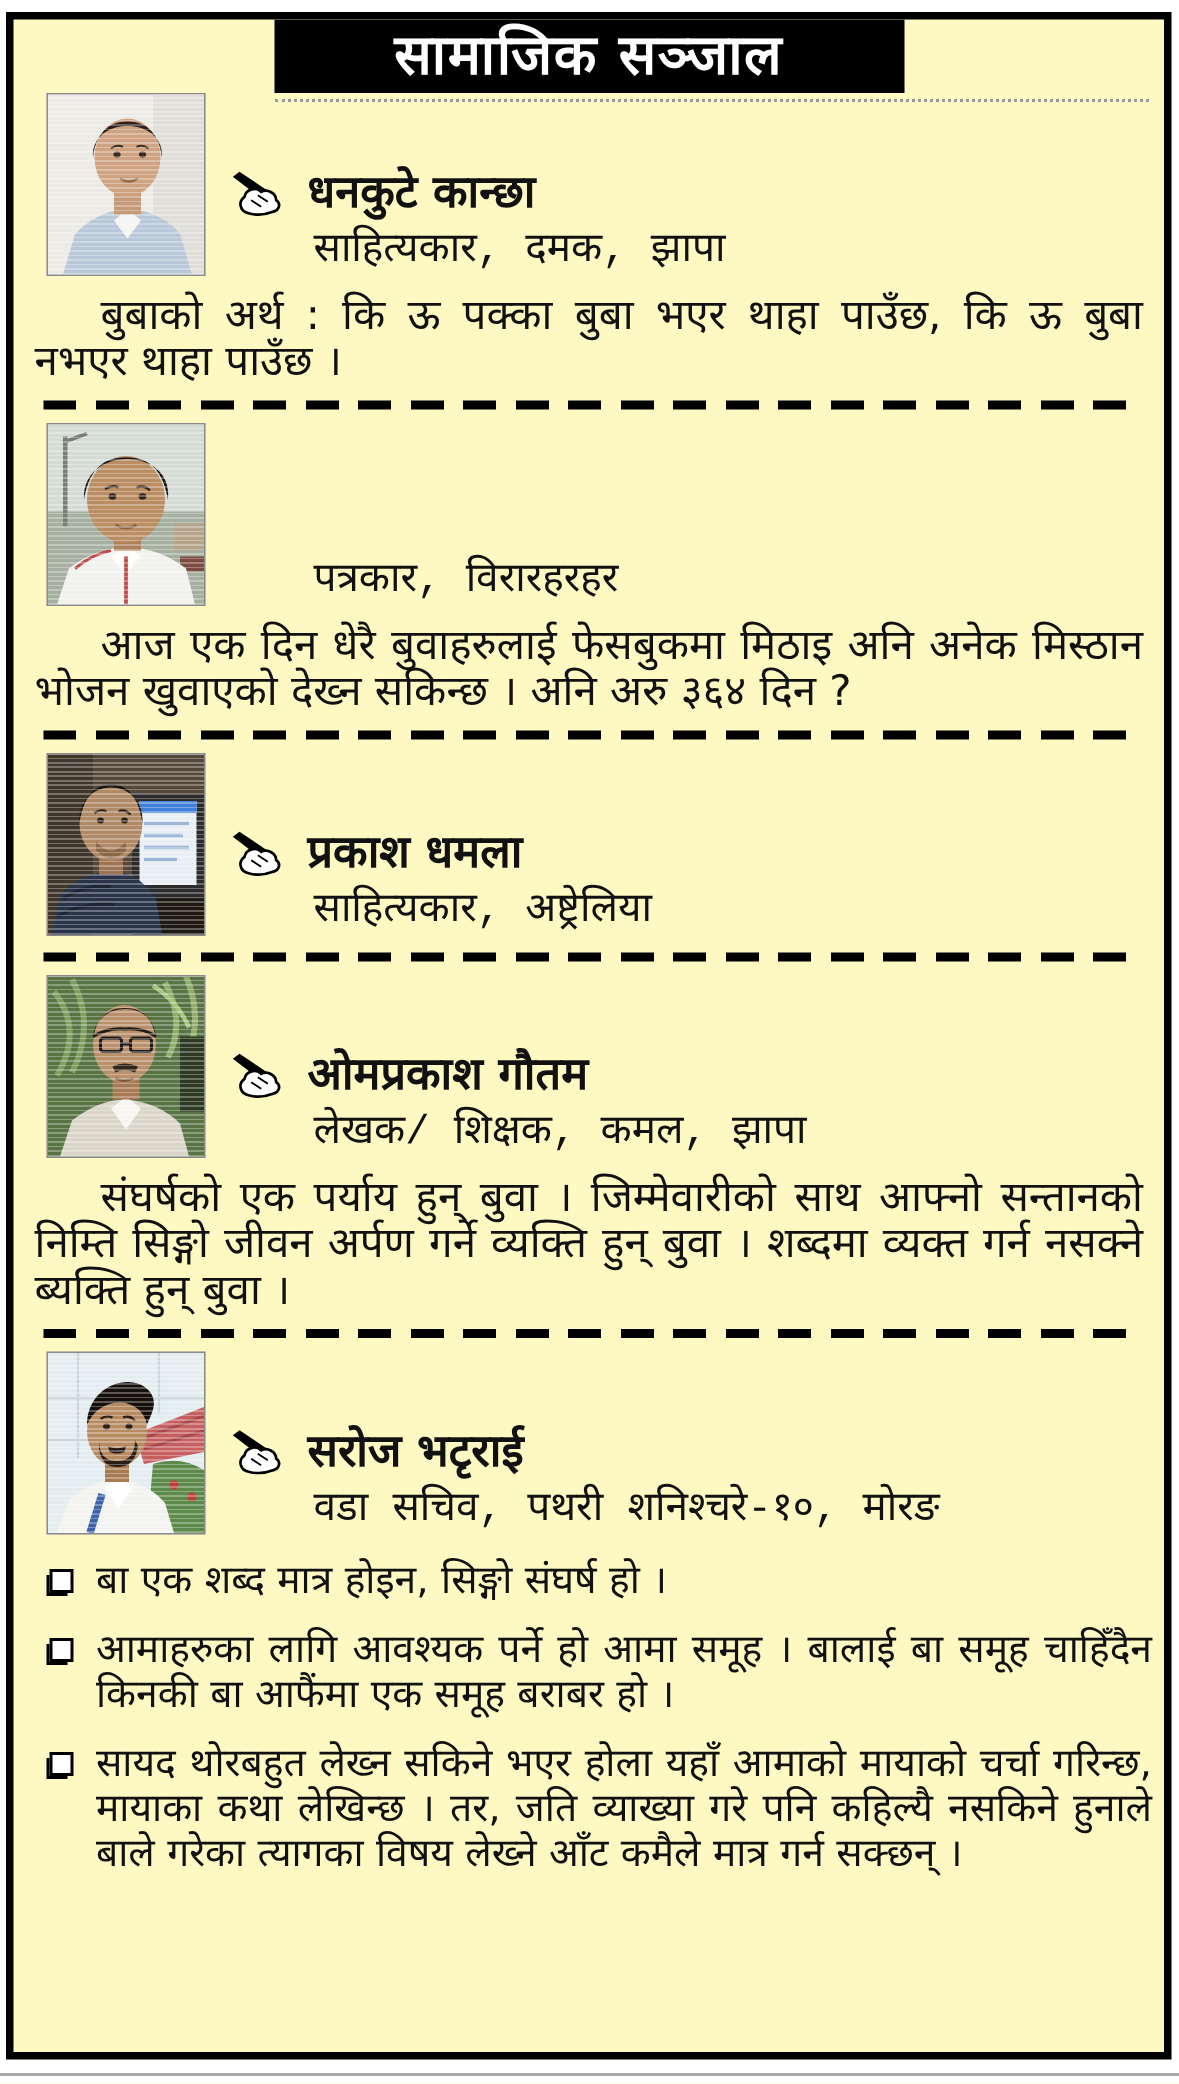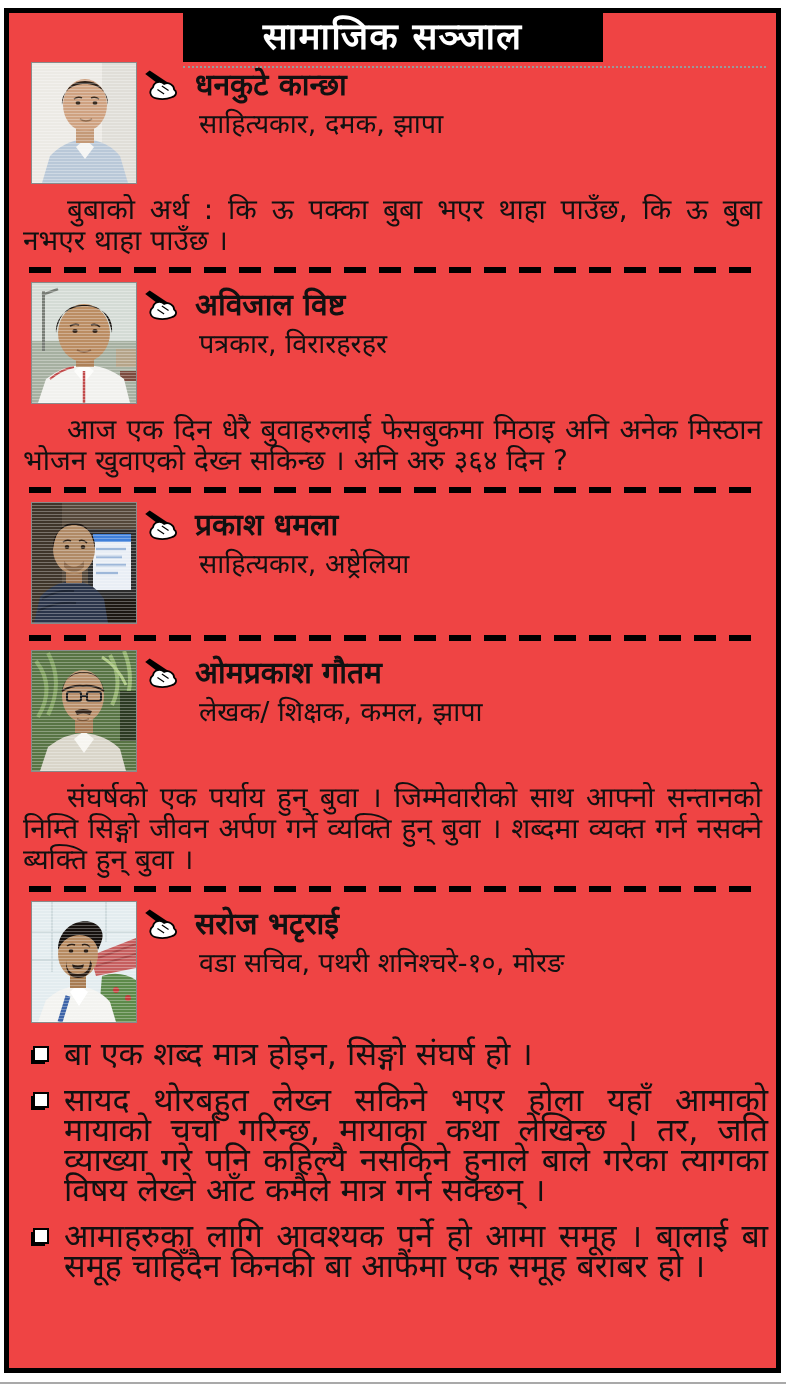--- a/index.html
+++ b/index.html
@@ -3,64 +3,64 @@
 <meta charset="utf-8">
 <style>
   html,body{margin:0;padding:0;}
   body{
     width:786px;height:1389px;background:#ffffff;position:relative;
     font-family:"DejaVu Sans","Liberation Sans",sans-serif;color:#111;
     -webkit-font-smoothing:antialiased;
   }
   .board{
     position:absolute;left:4px;top:8px;width:777px;height:1365px;
-    border:5px solid #000;box-sizing:border-box;background:#ef4444;
+    border:5px solid #000;box-sizing:border-box;background:#fef9c3;
     padding:0 6px;overflow:hidden;
   }
   .masthead{position:relative;height:52px;}
   .title-bar{
     width:420px;height:49px;margin:0 auto;background:#000;color:#fff;
     font-size:37px;font-weight:bold;text-align:center;line-height:48px;
     letter-spacing:1px;
   }
   .title-underline{
     position:absolute;left:168px;right:4px;top:53px;height:0;
     border-top:2px dotted #9a9a9a;
   }
   .entry{margin-top:9px;}
   .entry.first{margin-top:-3px;}
-  .entry-header{display:flex;align-items:flex-start;gap:6px;margin-left:16px;}
+  .entry-header{display:flex;align-items:flex-end;gap:16px;margin-left:16px;}
   .photo{
     width:104px;height:120px;border:1px solid #8a8a8a;position:relative;
     flex:0 0 auto;background:#ddd;
   }
   .photo svg{display:block;width:104px;height:120px;}
   .photo::after{
     content:"";position:absolute;inset:0;
     background:repeating-linear-gradient(0deg,rgba(255,255,255,.30) 0 1px,transparent 1px 3px);
     pointer-events:none;
   }
   .title-block{flex:1;min-width:0;padding-top:6px;}
   .name-row{display:flex;align-items:center;gap:12px;}
   .pen-icon{flex:0 0 auto;width:40px;height:30px;}
   .pen-icon svg{display:block;width:40px;height:30px;}
   .name{margin:0;font-size:30px;font-weight:700;line-height:34px;white-space:nowrap;}
-  .role{font-size:27px;line-height:32px;padding-left:56px;margin-top:6px;white-space:nowrap;}
+  .role{font-size:27px;line-height:32px;padding-left:56px;margin-top:6px;white-space:nowrap;font-family:Liberation Mono, monospace;}
   .quote{
     margin:10px 8px 0 8px;font-size:28px;line-height:31px;
     text-align:justify;text-indent:44px;
   }
   .dash-sep{
     height:6px;margin:11px 14px 0 14px;
     background:repeating-linear-gradient(90deg,#000 0 22px,transparent 22px 35px);
   }
   .bullets{list-style:none;margin:10px 2px 0 18px;padding:0;}
   .bullet-item{
     display:flex;align-items:flex-start;gap:15px;
-    font-size:32px;line-height:30px;text-align:justify;margin-top:16px;
+    font-size:26px;line-height:30px;text-align:justify;margin-top:16px;
   }
   .bullet-item .text{flex:1;}
   .sq{
     flex:0 0 auto;width:12px;height:12px;margin-top:7px;
     border:2.5px solid #000;background:#fff;
     box-shadow:-3px 3px 0 -1px #000;
   }
   .bottom-rule{
     position:absolute;left:0;top:1382px;width:786px;height:0;
     border-top:2px solid #a9a9a9;
@@ -128,30 +128,20 @@
           <rect x="44" y="64" width="18" height="20" fill="#ad8057"></rect>
           <ellipse cx="52" cy="50" rx="26" ry="29" fill="#bb8d63"></ellipse>
           <path d="M24 50 C22 14 84 14 80 50 C76 28 66 22 52 22 C38 22 28 28 24 50 Z" fill="#171310"></path>
           <ellipse cx="43" cy="48" rx="2.6" ry="2.1" fill="#33241a"></ellipse>
           <ellipse cx="63" cy="48" rx="2.6" ry="2.1" fill="#33241a"></ellipse>
           <path d="M38 43 q5 -3 9 -1 M59 42 q5 -2 9 2" stroke="#33241a" stroke-width="1.6" fill="none"></path>
           <path d="M45 67 q7 4 14 0" stroke="#8a5f40" stroke-width="1.8" fill="none"></path>
         </svg>
       </div>
       <div class="title-block">
-        <div class="name-row">
-          <span class="pen-icon">
-            <svg viewBox="0 0 36 26">
-              <path d="M2 3 L6 0 L27 14 L23 19 Z" fill="#000"></path>
-              <path d="M12 25 C6 24 5 18 9 15 C10 10 16 9 19 12 C23 10 28 13 28 17 C31 19 30 23 26 24 C21 26 16 26 12 25 Z" fill="#fff" stroke="#000" stroke-width="1.6"></path>
-              <path d="M13 17 l6 4 M17 14 l6 4" stroke="#000" stroke-width="1.1" fill="none"></path>
-            </svg>
-          </span>
-          <h2 class="name">अविजाल विष्ट</h2>
-        </div>
         <div class="role">पत्रकार, विरारहरहर</div>
       </div>
     </div>
     <p class="quote">आज एक दिन धेरै बुवाहरुलाई फेसबुकमा मिठाइ अनि अनेक मिस्ठान भोजन खुवाएको देख्न सकिन्छ । अनि अरु ३६४ दिन ?</p>
     <div class="dash-sep"></div>
   </section>
 
   <section class="entry">
     <div class="entry-header">
       <div class="photo">
@@ -269,25 +259,25 @@
         <div class="role">वडा सचिव, पथरी शनिश्चरे-१०, मोरङ</div>
       </div>
     </div>
     <ul class="bullets">
       <li class="bullet-item">
         <span class="sq"></span>
         <span class="text">बा एक शब्द मात्र होइन, सिङ्गो संघर्ष हो ।</span>
       </li>
       <li class="bullet-item">
         <span class="sq"></span>
-        <span class="text">सायद थोरबहुत  लेख्न सकिने भएर होला यहाँ आमाको मायाको चर्चा गरिन्छ, मायाका कथा लेखिन्छ । तर, जति व्याख्या गरे पनि कहिल्यै नसकिने हुनाले बाले गरेका त्यागका विषय लेख्ने आँट कमैले मात्र गर्न सक्छन् ।</span>
+        <span class="text">आमाहरुका लागि आवश्यक पर्ने हो आमा समूह । बालाई बा समूह चाहिँदैन किनकी बा आफैंमा एक समूह बराबर हो ।</span>
       </li>
       <li class="bullet-item">
         <span class="sq"></span>
-        <span class="text">आमाहरुका लागि आवश्यक पर्ने हो आमा समूह । बालाई बा समूह चाहिँदैन किनकी बा आफैंमा एक समूह बराबर हो ।</span>
+        <span class="text">सायद थोरबहुत  लेख्न सकिने भएर होला यहाँ आमाको मायाको चर्चा गरिन्छ, मायाका कथा लेखिन्छ । तर, जति व्याख्या गरे पनि कहिल्यै नसकिने हुनाले बाले गरेका त्यागका विषय लेख्ने आँट कमैले मात्र गर्न सक्छन् ।</span>
       </li>
 
     </ul>
   </section>
 
 </div>
 
 <div class="bottom-rule"></div>
 
 </body></html>

